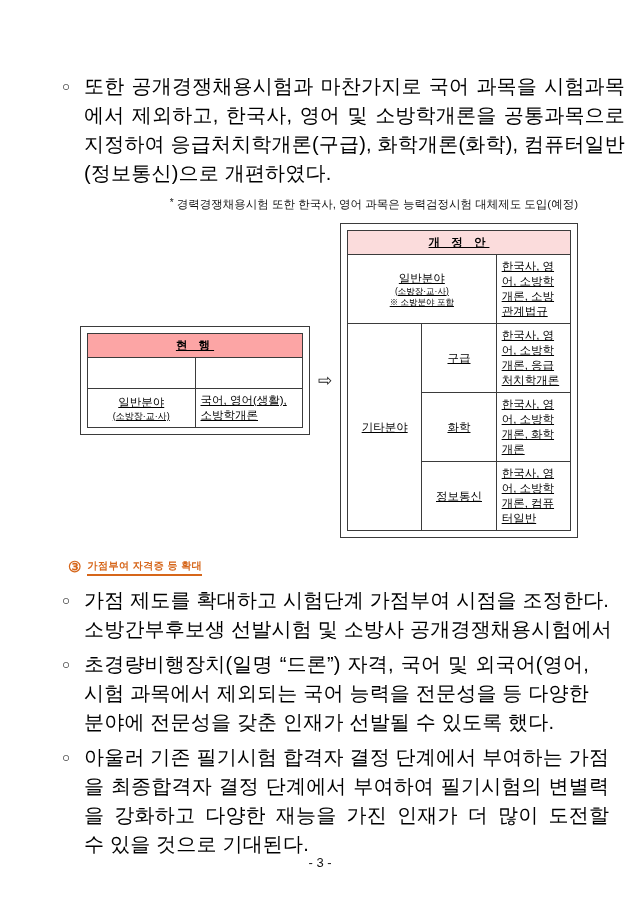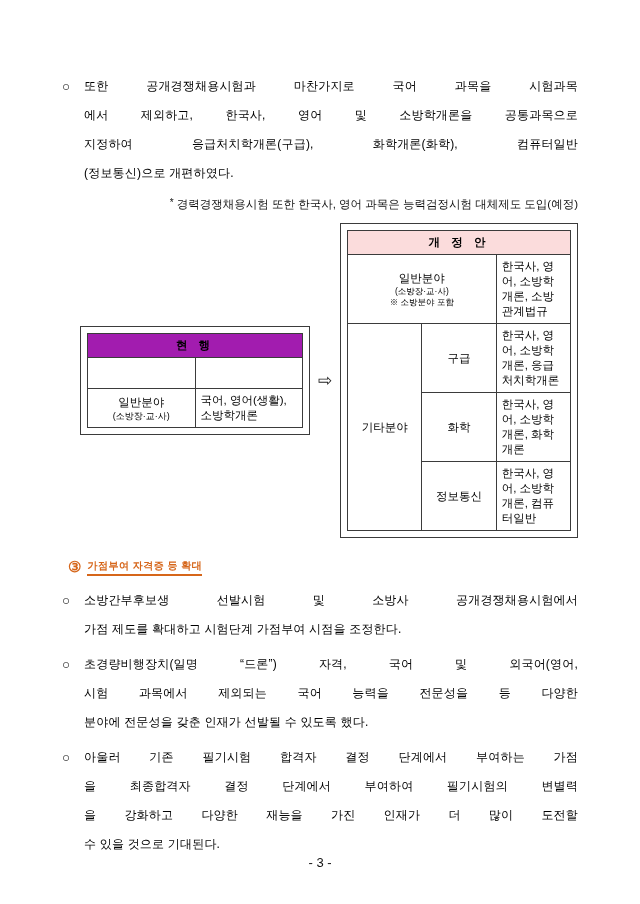--- a/index.html
+++ b/index.html
@@ -32,21 +32,21 @@
   .bullet-mark {
     width: 22px;
     flex: 0 0 22px;
     font-size: 13.5px;
     line-height: 29px;
     text-align: left;
     color: #111;
   }
   .bullet-body {
     flex: 1 1 auto;
-    font-size: 12px;
+    font-size: 20px;
     line-height: 29px;
     text-align: justify;
     text-justify: inter-character;
     letter-spacing: 0.2px;
   }
   .bullet-body .line {
     display: block;
     text-align: justify;
     text-align-last: justify;
     white-space: nowrap;
@@ -80,28 +80,29 @@
   .tbl {
     border-collapse: collapse;
     font-size: 11.5px;
     line-height: 15px;
     table-layout: fixed;
   }
   .tbl td, .tbl th {
     border: 1px solid #3b3b3b;
     padding: 4px 5px;
     vertical-align: middle;
+    text-decoration: underline;
   }
   .tbl .hdr {
     text-align: center;
     font-weight: bold;
     letter-spacing: 4px;
     padding: 4px 2px;
   }
-  .hdr-cur { background: #a21caf; }
+  .hdr-cur { background: #fca5a5; }
   .hdr-new { background: #fbdcdc; }
 
   .left-table {
     width: 216px;
     border: 1px solid #3b3b3b;
   }
   .left-table .spacer-row td {
     height: 22px;
     border-left: 1px solid #3b3b3b;
     border-right: 1px solid #3b3b3b;
@@ -253,22 +254,22 @@
   </div>
 
   <div class="sec-head">
     <span class="sec-num">③</span>
     <span class="sec-title">가점부여 자격증 등 확대</span>
   </div>
 
   <div class="bullet-block">
     <div class="bullet-mark">○</div>
     <div class="bullet-body">
+      <span class="line last">가점 제도를 확대하고 시험단계 가점부여 시점을 조정한다.</span>
       <span class="line">소방간부후보생 선발시험 및 소방사 공개경쟁채용시험에서</span>
-      <span class="line last">가점 제도를 확대하고 시험단계 가점부여 시점을 조정한다.</span>
     </div>
   </div>
 
   <div class="bullet-block">
     <div class="bullet-mark">○</div>
     <div class="bullet-body">
       <span class="line">초경량비행장치(일명 “드론”) 자격, 국어 및 외국어(영어,</span>
       <span class="line">시험 과목에서 제외되는 국어 능력을 전문성을 등 다양한</span>
       <span class="line last">분야에 전문성을 갖춘 인재가 선발될 수 있도록 했다.</span>
     </div>

